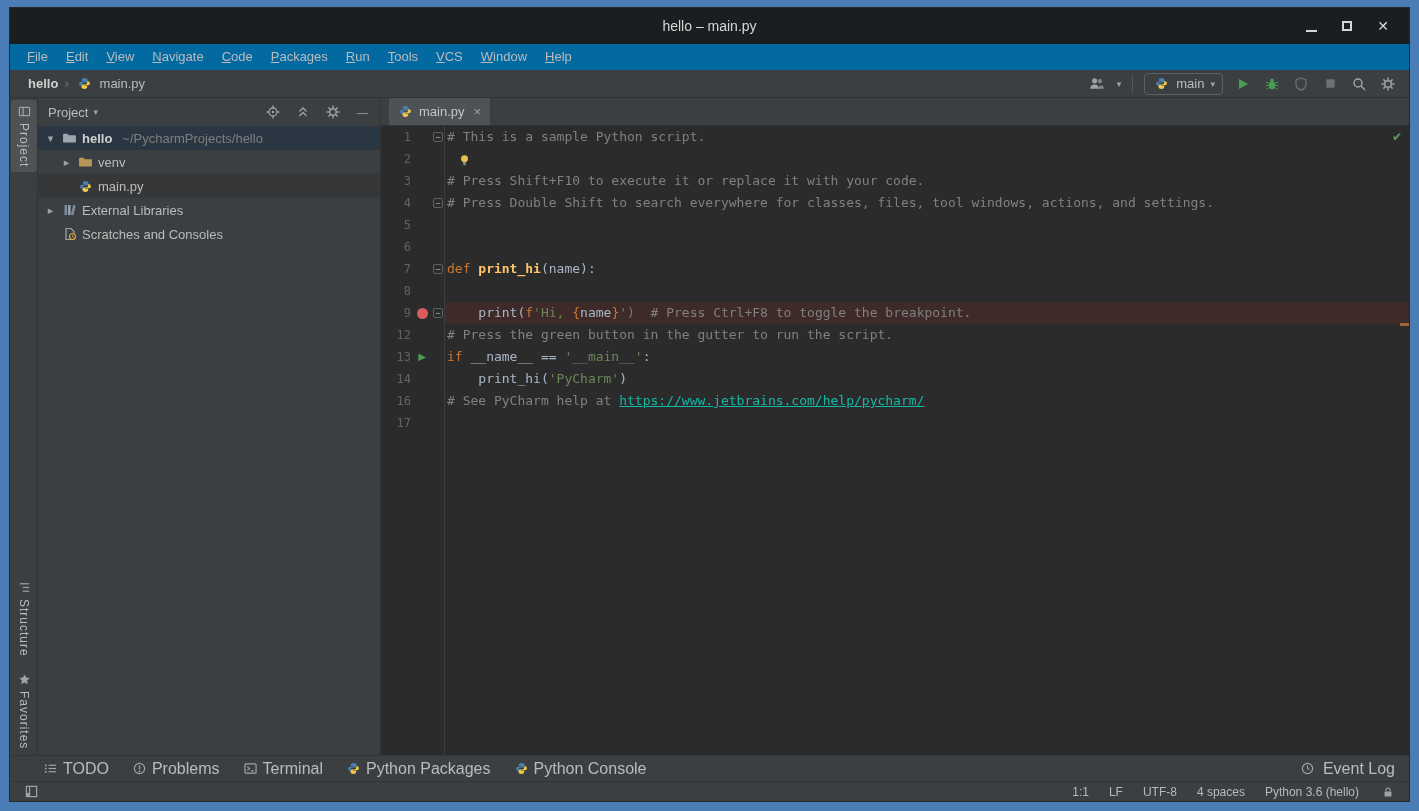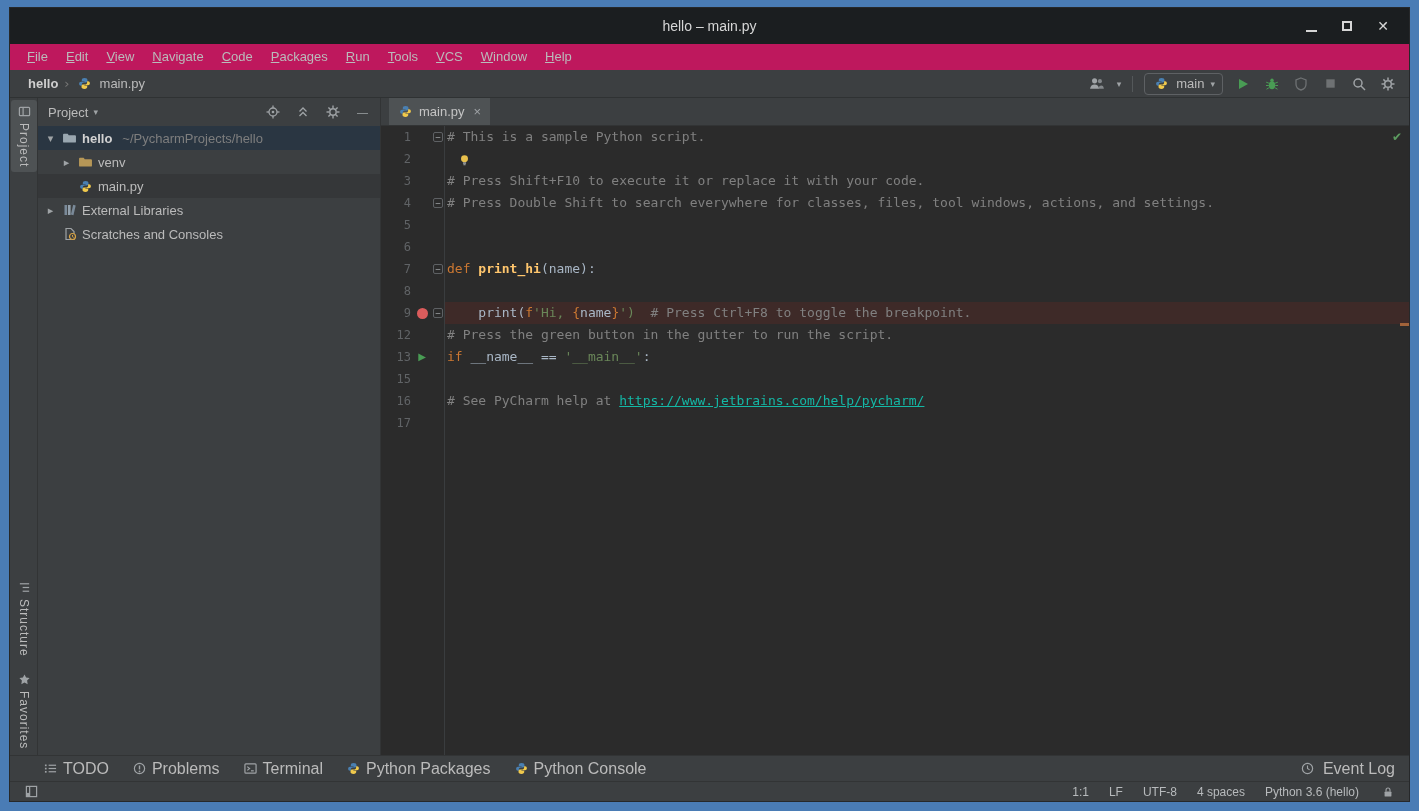--- a/index.html
+++ b/index.html
@@ -8,21 +8,21 @@
   .window{position:absolute;left:10px;top:8px;right:10px;bottom:10px;background:#3c3f41;display:flex;flex-direction:column;box-shadow:0 0 0 1px #26282a;}
   
   .titlebar{flex:0 0 36px;background:#1b1e20;display:flex;align-items:center;position:relative;}
   .title{position:absolute;left:0;right:0;text-align:center;color:#d6d6d6;font-size:14px;}
   .win-controls{margin-left:auto;display:flex;align-items:center;gap:16px;padding-right:16px;z-index:2;}
   .wc{width:20px;height:20px;display:flex;align-items:center;justify-content:center;color:#d6d6d6;cursor:default;}
   .wc-min{width:11px;height:2px;background:#d6d6d6;display:block;margin-top:9px;}
   .wc-max{width:10px;height:10px;border:2px solid #d6d6d6;display:block;}
   .wc-close{font-size:14px;line-height:1;}
   
-  .menubar{flex:0 0 26px;background:#be185d;display:flex;align-items:center;padding-left:8px;}
+  .menubar{flex:0 0 26px;background:#0369a1;display:flex;align-items:center;padding-left:8px;}
   .menu-item{display:inline-block;color:#bbbbbb;font-size:13px;padding:0 9px;line-height:26px;}
   .menu-item::first-letter{text-decoration:underline;}
   
   .navbar{flex:0 0 28px;background:#3c3f41;border-bottom:1px solid #2f3233;display:flex;align-items:center;}
   .crumbs{display:flex;align-items:center;gap:6px;padding-left:18px;color:#bbbbbb;font-size:13px;}
   .crumb-project{font-weight:bold;color:#cfcfcf;}
   .crumb-sep{color:#787878;font-family:"DejaVu Sans",sans-serif;}
   .run-toolbar{margin-left:auto;display:flex;align-items:center;gap:11px;padding-right:12px;}
   .tb-icon{width:18px;height:18px;display:flex;align-items:center;justify-content:center;}
   .tb-icon svg{display:block;}
@@ -458,25 +458,25 @@
                 <span class="lnum">13</span>
                 <span class="gslot">
                   <span class="run-arrow">▶</span>
                 </span>
                 <span class="gfold"></span>
               </div>
               <div class="code-text"><span class="tok-kw">if </span><span class="tok-fg">__name__ == </span><span class="tok-str">'__main__'</span><span class="tok-fg">:</span></div>
             </div>
             <div class="code-line">
               <div class="gutter">
-                <span class="lnum">15</span>
-                <span class="gslot"></span>
-                <span class="gfold"></span>
-              </div>
-              <div class="code-text"></div>
+                <span class="lnum">14</span>
+                <span class="gslot"></span>
+                <span class="gfold"></span>
+              </div>
+              <div class="code-text"><span class="tok-fg">    print_hi(</span><span class="tok-str">'PyCharm'</span><span class="tok-fg">)</span></div>
             </div>
             <div class="code-line">
               <div class="gutter">
                 <span class="lnum">16</span>
                 <span class="gslot"></span>
                 <span class="gfold"></span>
               </div>
               <div class="code-text"><span class="tok-cm"># See PyCharm help at </span><span class="tok-cm-link">https://www.jetbrains.com/help/pycharm/</span></div>
             </div>
             <div class="code-line">

